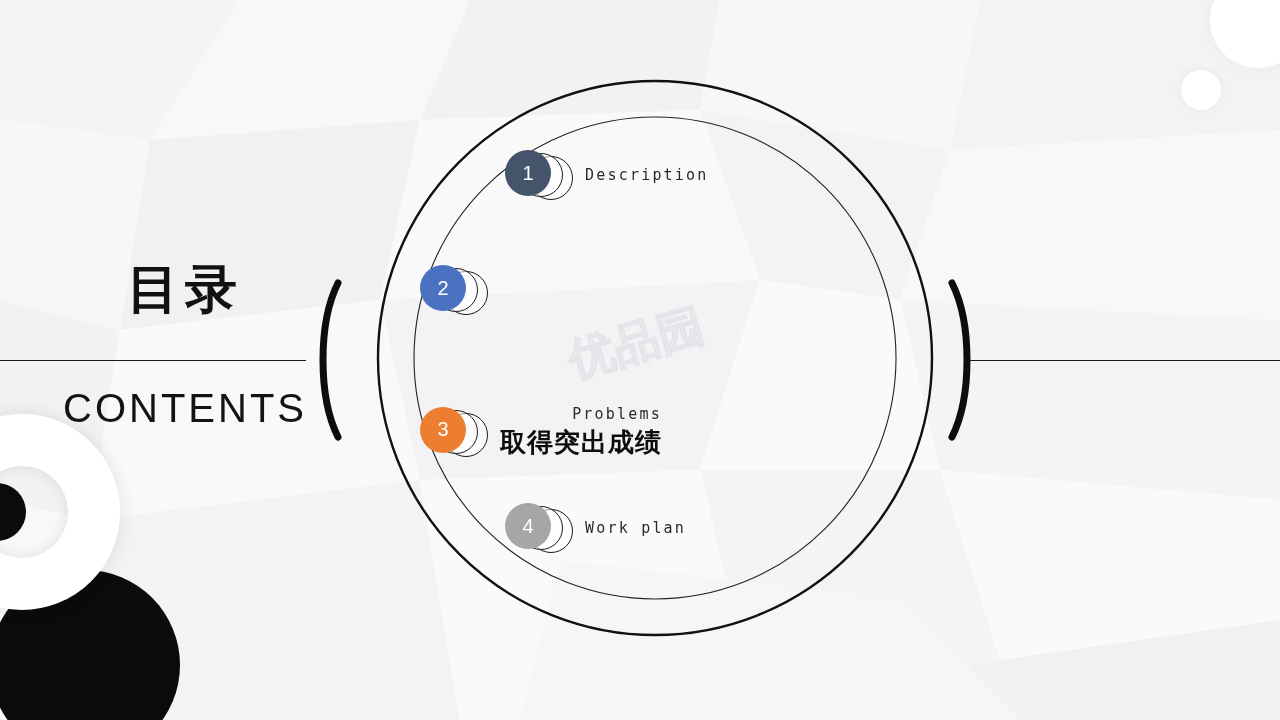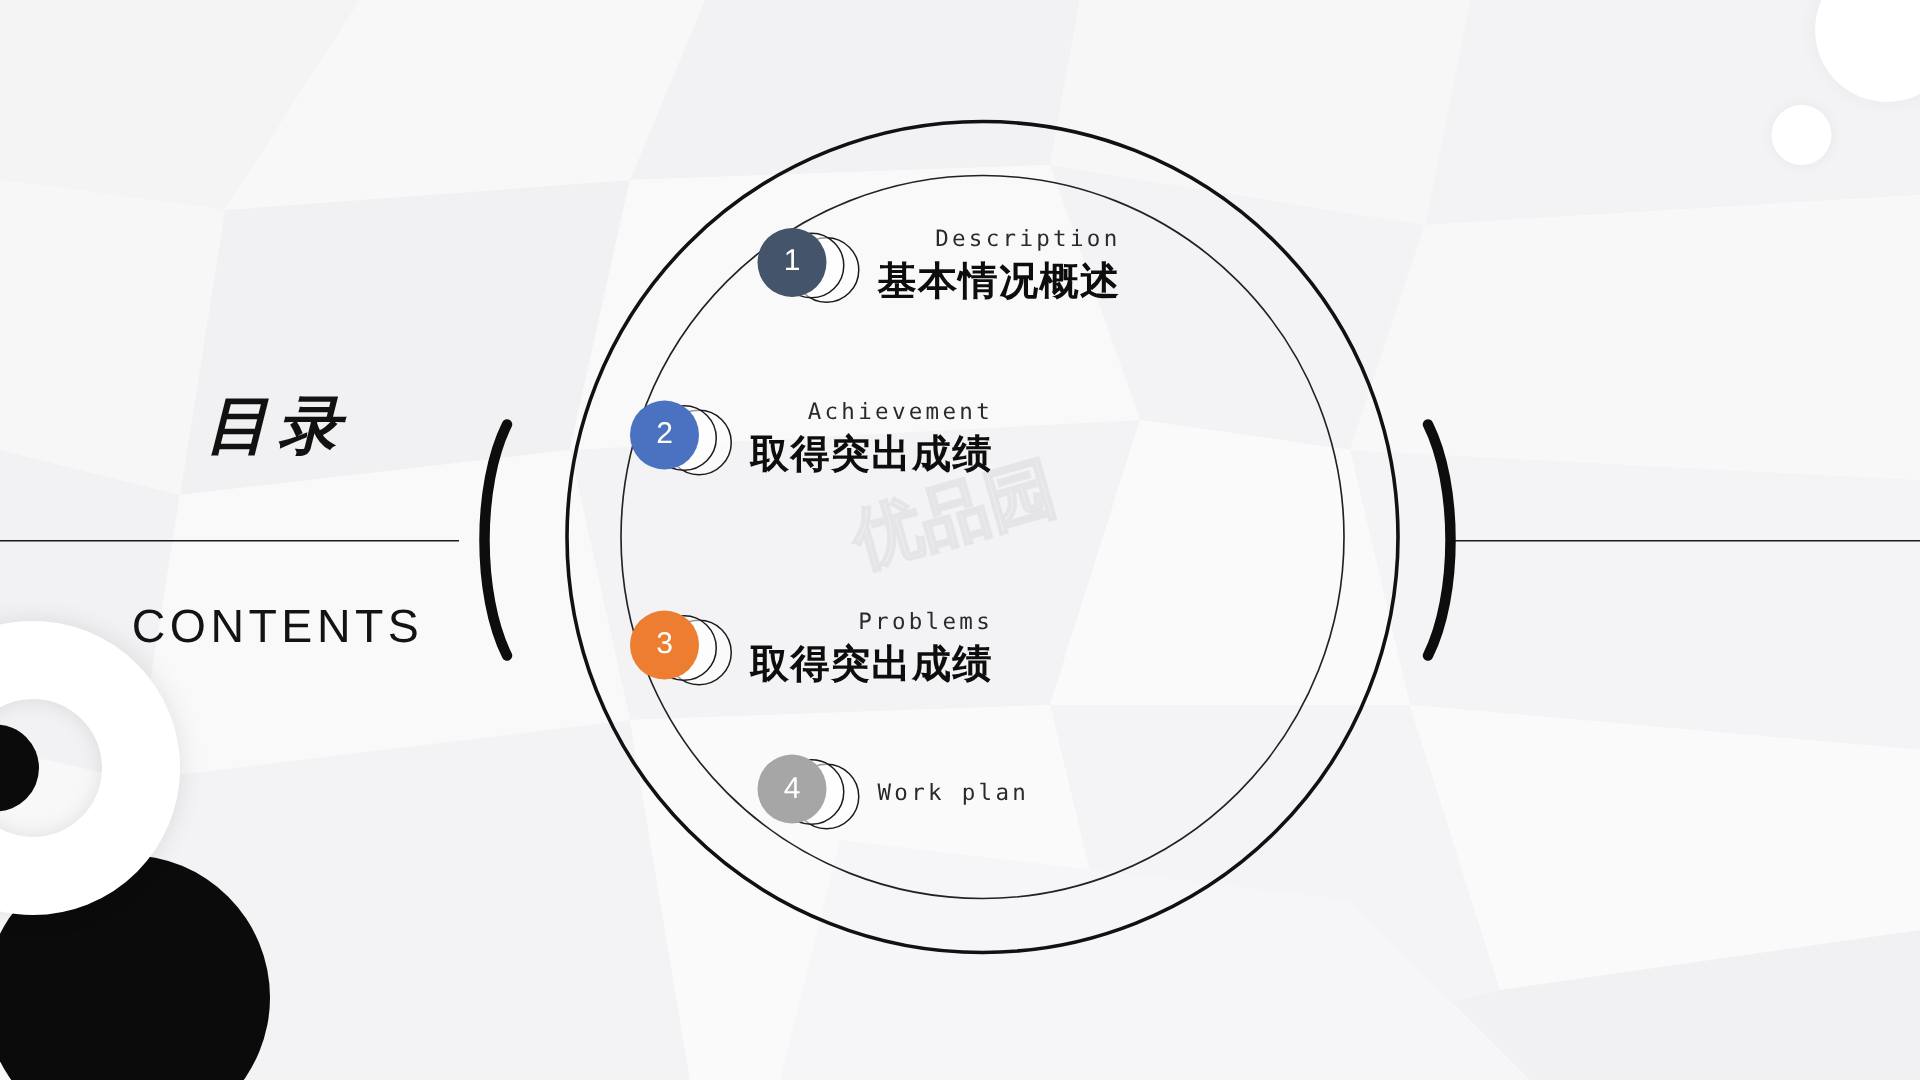--- a/index.html
+++ b/index.html
@@ -70,31 +70,30 @@
   
   .title-block {
     position: absolute;
     left: 60px;
     top: 262px;
     width: 250px;
     text-align: center;
     z-index: 6;
   }
   .title-cn {
-    font-size: 42px;
+    font-size: 52px;
     font-weight: 700;
     color: #111111;
     letter-spacing: 6px;
     line-height: 1.05;
     font-family: "DejaVu Sans", "Liberation Sans", sans-serif;
-    font-style: italic;
   }
   .title-en {
-    margin-top: 30px;
-    font-size: 31px;
+    margin-top: 16px;
+    font-size: 40px;
     font-weight: 400;
     color: #131313;
     letter-spacing: 3px;
     font-family: "Liberation Sans", sans-serif;
   }
 
   .hline-left {
     position: absolute;
     left: 0px; top: 360px;
     width: 306px; height: 1px;
@@ -255,34 +254,29 @@
   </svg>
 
   <div class="item" style="left:505px; top:150px;">
     <div class="badge-group">
       <div class="badge-o2"></div>
       <div class="badge-o1"></div>
       <div class="badge-num" style="background:#44546a;">1</div>
     </div>
     <div class="item-texts">
       <div class="item-en">Description</div>
-      <div class="item-cn">基本情况概述</div>
     </div>
   </div>
 
   <div class="item" style="left:420px; top:265px;">
     <div class="badge-group">
       <div class="badge-o2"></div>
       <div class="badge-o1"></div>
       <div class="badge-num" style="background:#4a72c0;">2</div>
     </div>
-    <div class="item-texts">
-      <div class="item-en">Achievement</div>
-      <div class="item-cn">取得突出成绩</div>
-    </div>
   </div>
 
   <div class="item" style="left:420px; top:405px;">
     <div class="badge-group">
       <div class="badge-o2"></div>
       <div class="badge-o1"></div>
       <div class="badge-num" style="background:#ed7d31;">3</div>
     </div>
     <div class="item-texts">
       <div class="item-en">Problems</div>

